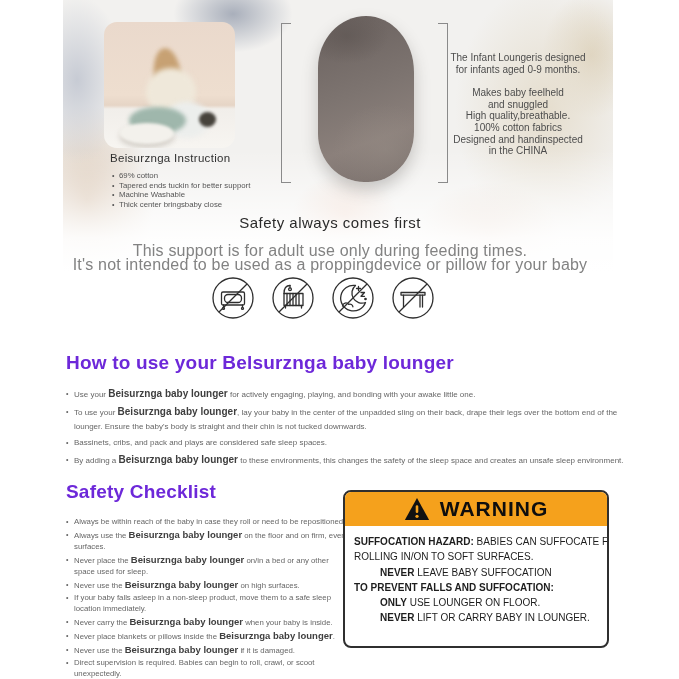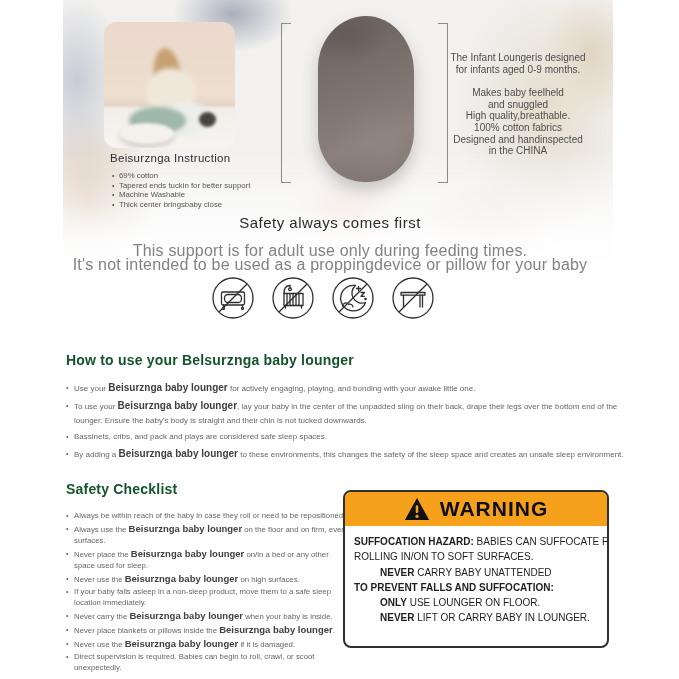--- a/index.html
+++ b/index.html
@@ -63,21 +63,21 @@
   .hero-info .gap{height:12px;}
   
   .safety-intro{position:absolute;left:0;top:214px;width:660px;text-align:center;}
   .safety-title{font-size:15px;color:#2b2b2b;letter-spacing:.5px;}
   .safety-lines{margin-top:13px;font-size:16px;line-height:13.5px;color:#828282;letter-spacing:.2px;}
   
   .icons-row{position:absolute;left:211px;top:276px;display:flex;gap:16px;}
   .icons-row svg{display:block;}
   
   .howto{position:absolute;left:66px;top:352px;width:560px;}
-  .section-title{font-size:14px;font-weight:700;color:#14532d;letter-spacing:.2px;}
+  .section-title{font-size:19px;font-weight:700;color:#6d28d9;letter-spacing:.2px;}
   .howto-list{margin:13px 0 0 0;padding:0;list-style:none;font-size:8px;line-height:14px;color:#666;}
   .howto-list li{position:relative;padding-left:8px;margin-bottom:2.5px;}
   .howto-list li::before{content:"•";position:absolute;left:0;top:0;font-size:7px;color:#666;}
   .howto-list .b,.check-list .b{font-size:10px;font-weight:700;color:#3e3e3e;}
   
   .checklist{position:absolute;left:66px;top:481px;width:284px;}
   .check-list{margin:13px 0 0 0;padding:0;list-style:none;font-size:7.8px;line-height:11.2px;color:#666;}
   .check-list li{position:relative;padding-left:8px;margin-bottom:1.5px;}
   .check-list li::before{content:"•";position:absolute;left:0;top:0;font-size:7px;color:#666;}
   .check-list .b{font-size:9.5px;}
@@ -224,18 +224,18 @@
     <svg width="26" height="24" viewBox="0 0 24 22">
       <path d="M12 0.8 L23.2 21.2 H0.8 Z" fill="#111111"></path>
       <rect x="10.8" y="7.5" width="2.4" height="7.2" rx="1.2" fill="#F5A11C"></rect>
       <circle cx="12" cy="17.8" r="1.5" fill="#F5A11C"></circle>
     </svg>
     <span class="warning-title">WARNING</span>
   </div>
   <div class="warning-body">
       <div><span class="b">SUFFOCATION HAZARD:</span><span> BABIES CAN SUFFOCATE FROM</span></div>
       <div><span>ROLLING IN/ON TO SOFT SURFACES.</span></div>
-      <div class="indent"><span class="b">NEVER</span><span> CARRY BABY UNATTENDED</span></div>
+      <div class="indent"><span class="b">NEVER</span><span> LEAVE BABY SUFFOCATION</span></div>
       <div><span class="b">TO PREVENT FALLS AND SUFFOCATION:</span></div>
       <div class="indent"><span class="b">ONLY</span><span> USE LOUNGER ON FLOOR.</span></div>
       <div class="indent"><span class="b">NEVER</span><span> LIFT OR CARRY BABY IN LOUNGER.</span></div>
     </div>
 </div>
 
 </body></html>

